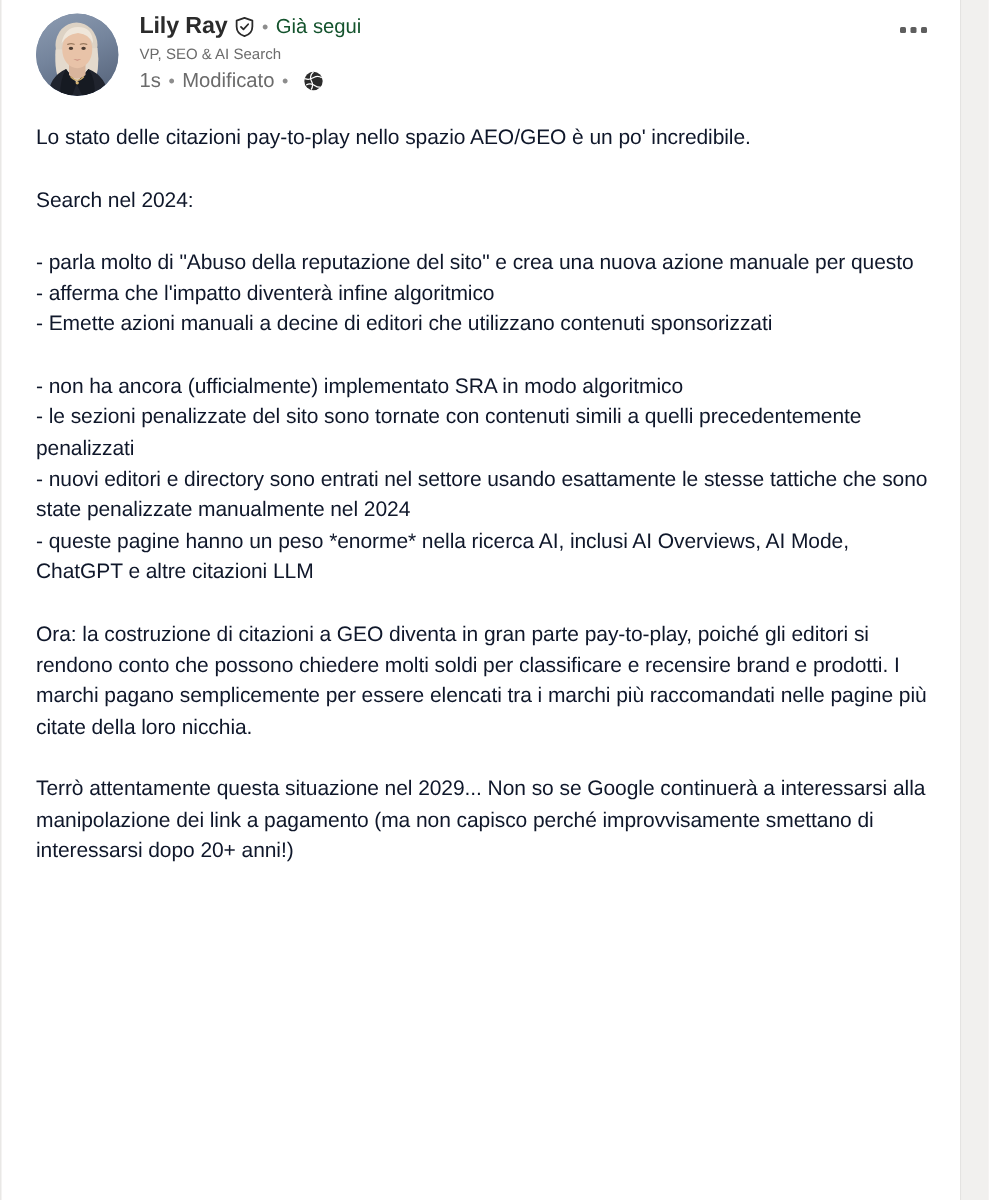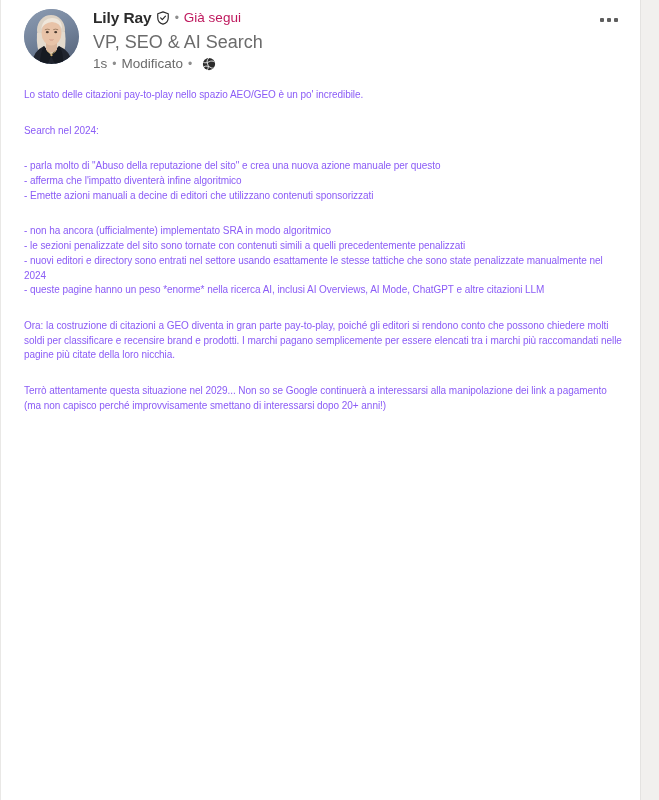--- a/index.html
+++ b/index.html
@@ -75,24 +75,24 @@
     margin-left: 4px;
     margin-top: 1px;
   }
   .sep-dot {
     color: #8d8d8d;
     font-size: 12px;
     margin: 0 5px;
   }
   .follow-state {
     font-size: 13.5px;
-    color: #be185d;
+    color: #14532d;
   }
   .headline {
-    font-size: 18px;
+    font-size: 10px;
     color: #6b6b6b;
     margin-top: 5px;
     line-height: 1.25;
     white-space: nowrap;
   }
   .meta-row {
     display: flex;
     align-items: center;
     margin-top: 4px;
     font-size: 13.5px;
@@ -121,23 +121,23 @@
   .more-button .dot {
     width: 3.5px;
     height: 3.5px;
     background: #5e5e5e;
     border-radius: 1px;
   }
 
   
   .post-body {
     padding: 17px 18px 0 23px;
-    font-size: 10px;
+    font-size: 14px;
     line-height: 1.47;
-    color: #8b5cf6;
+    color: #0f172a;
     letter-spacing: -0.05px;
   }
   .post-body p {
     margin: 0 0 21px 0;
     white-space: pre-wrap;
   }
   .post-body p:last-child { margin-bottom: 0; }
 </style>
 </head>
 <body>

